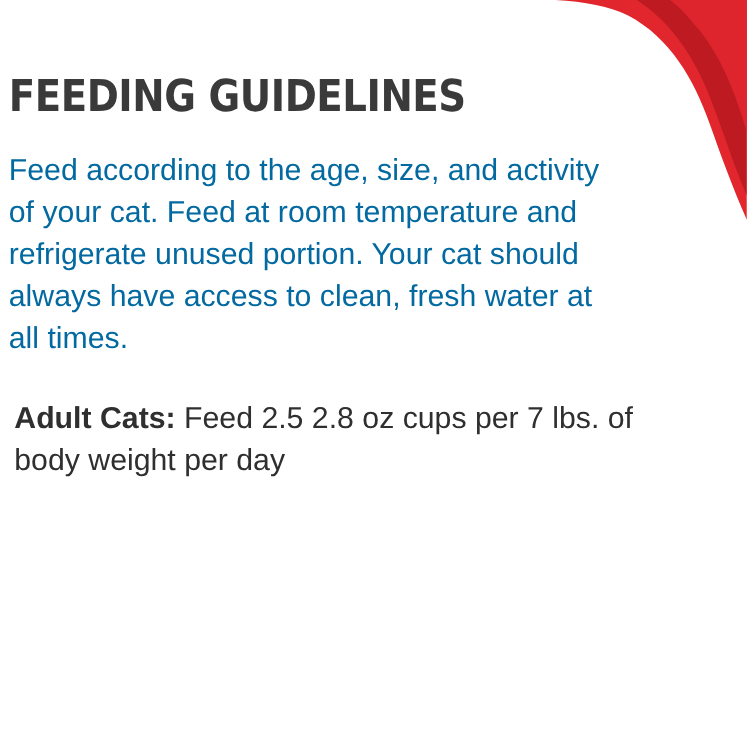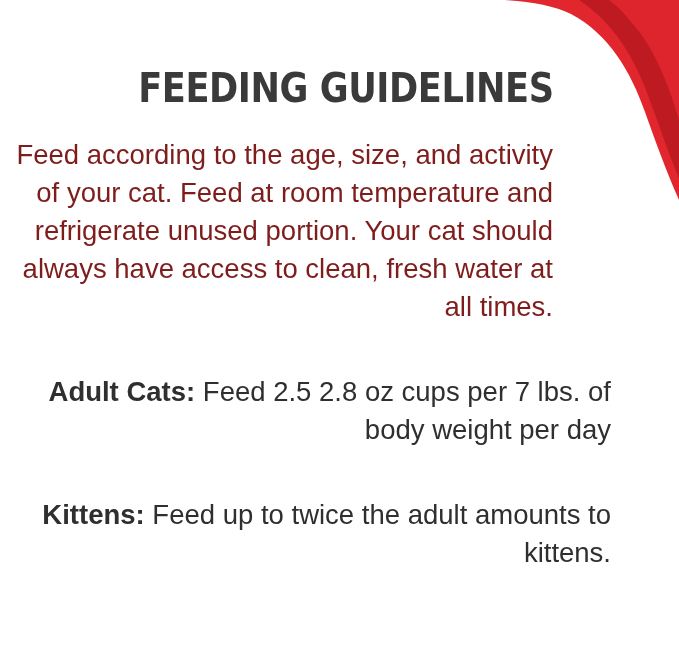--- a/index.html
+++ b/index.html
@@ -29,50 +29,49 @@
     width: 220px;
     height: 210px;
     pointer-events: none;
   }
 
   .content {
     position: absolute;
     left: 8px;
     top: 0;
     width: 620px;
-    text-align: right;
   }
 
   .title {
     font-family: "DejaVu Sans", sans-serif;
     font-weight: bold;
     font-size: 40px;
     line-height: 44px;
     letter-spacing: -0.5px;
     color: #3a3a3a;
     margin: 0;
     padding-top: 66px;
     transform: scaleX(0.88);
     transform-origin: left center;
   }
 
   .intro {
     font-size: 27.5px;
     line-height: 38px;
-    color: #7f1d1d;
+    color: #0369a1;
     margin: 0;
     padding-top: 26px;
     max-width: 545px;
   }
 
   .section {
     font-size: 27.5px;
     line-height: 38px;
     color: #2f2f2f;
-    margin: 17px;
+    margin: 5px;
     padding-top: 30px;
     max-width: 615px;
   }
 
   .section .lead {
     font-weight: bold;
     color: #2f2f2f;
   }
 </style>
 </head>
@@ -91,19 +90,16 @@
   <div class="content">
 
     <h1 class="title">FEEDING GUIDELINES</h1>
 
     <p class="intro">Feed according to the age, size, and activity of your cat. Feed at room temperature and refrigerate unused portion. Your cat should always have access to clean, fresh water at all times.</p>
 
     <p class="section">
       <span class="lead">Adult Cats:</span><span> Feed 2.5 2.8 oz cups per 7 lbs. of body weight per day</span>
     </p>
 
-    <p class="section">
-      <span class="lead">Kittens:</span><span> Feed up to twice the adult amounts to kittens.</span>
-    </p>
 
 
   </div>
 </div>
 
 </body></html>

